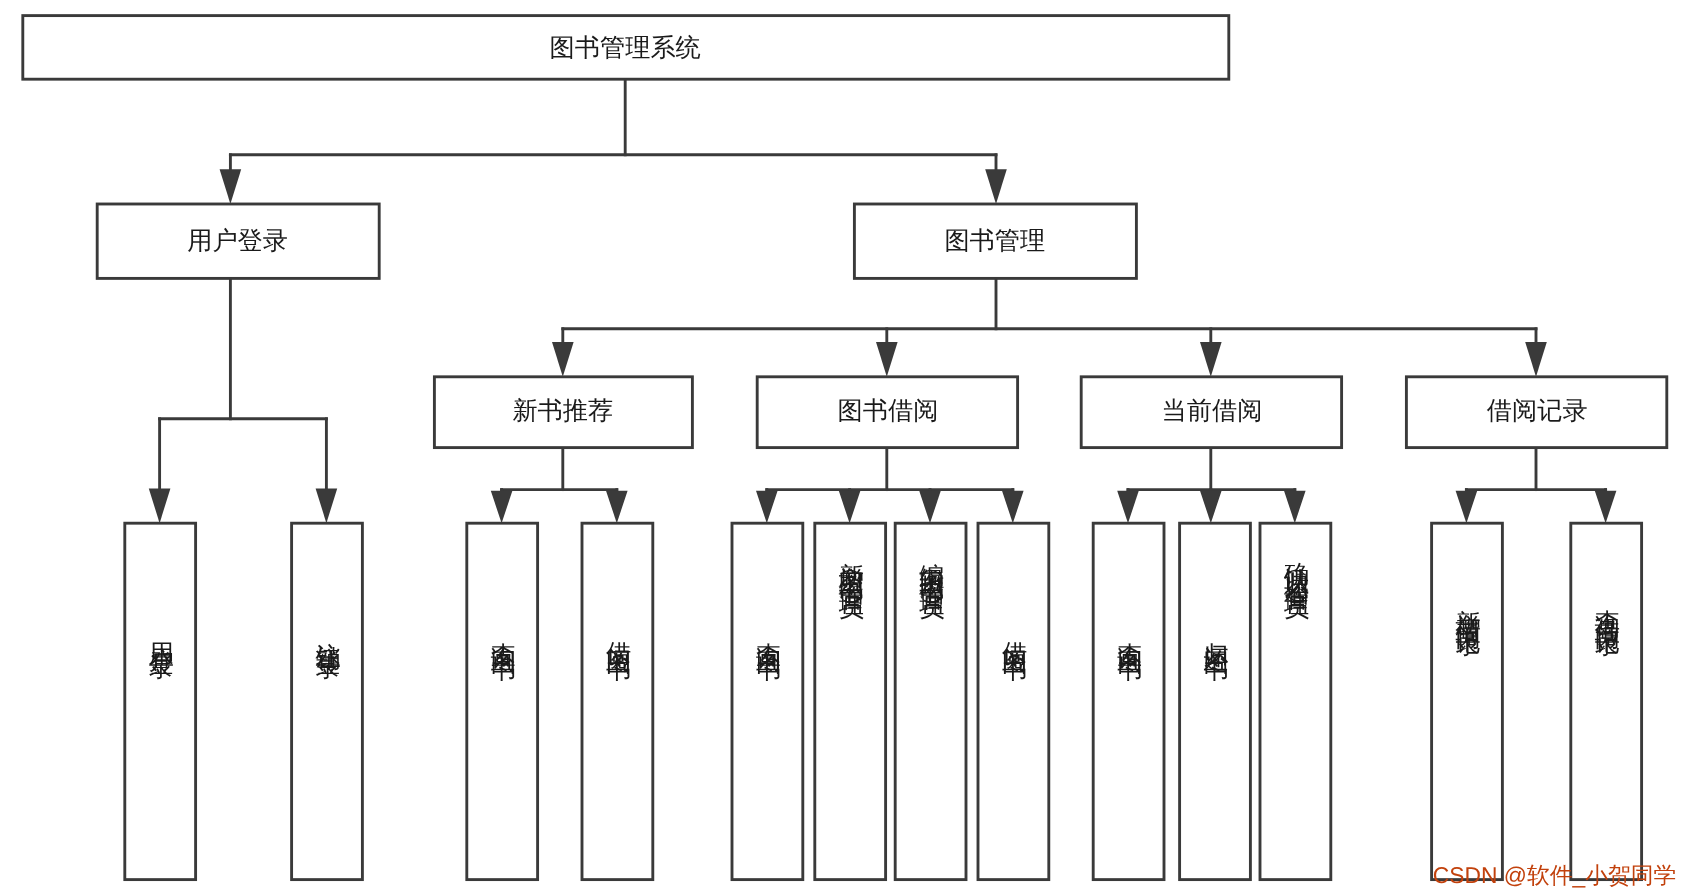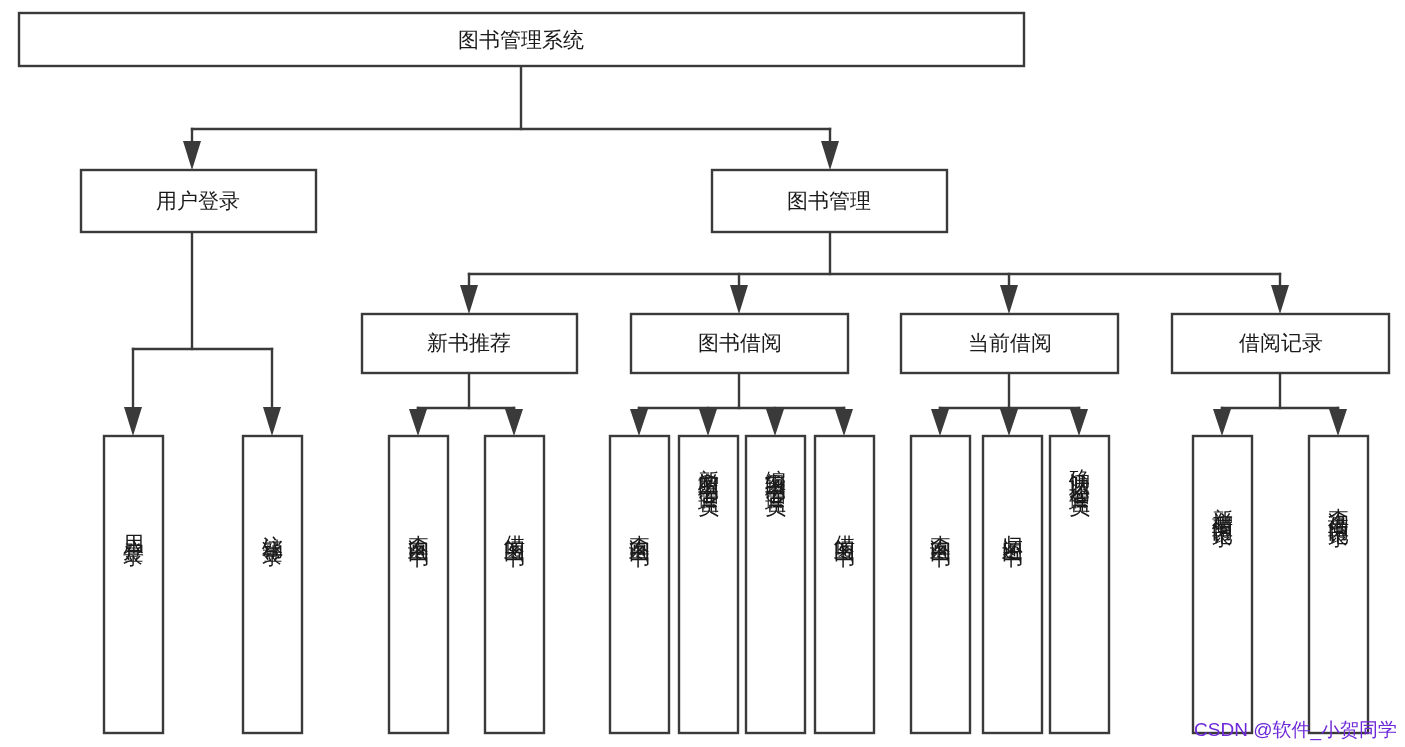--- a/index.html
+++ b/index.html
@@ -50,21 +50,21 @@
     writing-mode: vertical-rl;
     text-orientation: upright;
     letter-spacing: 4px;
   }
   .watermark {
     position: absolute;
     right: 8px;
     bottom: 4px;
     font-family: "Liberation Sans", "DejaVu Sans", sans-serif;
     font-size: 19px;
-    color: #6d28d9;
+    color: #c2410c;
     white-space: nowrap;
     pointer-events: none;
     margin-top: 14px;
   }
 </style>
 </head>
 <body>
 
 <svg id="diagram" viewBox="0 0 1405 747">
 

